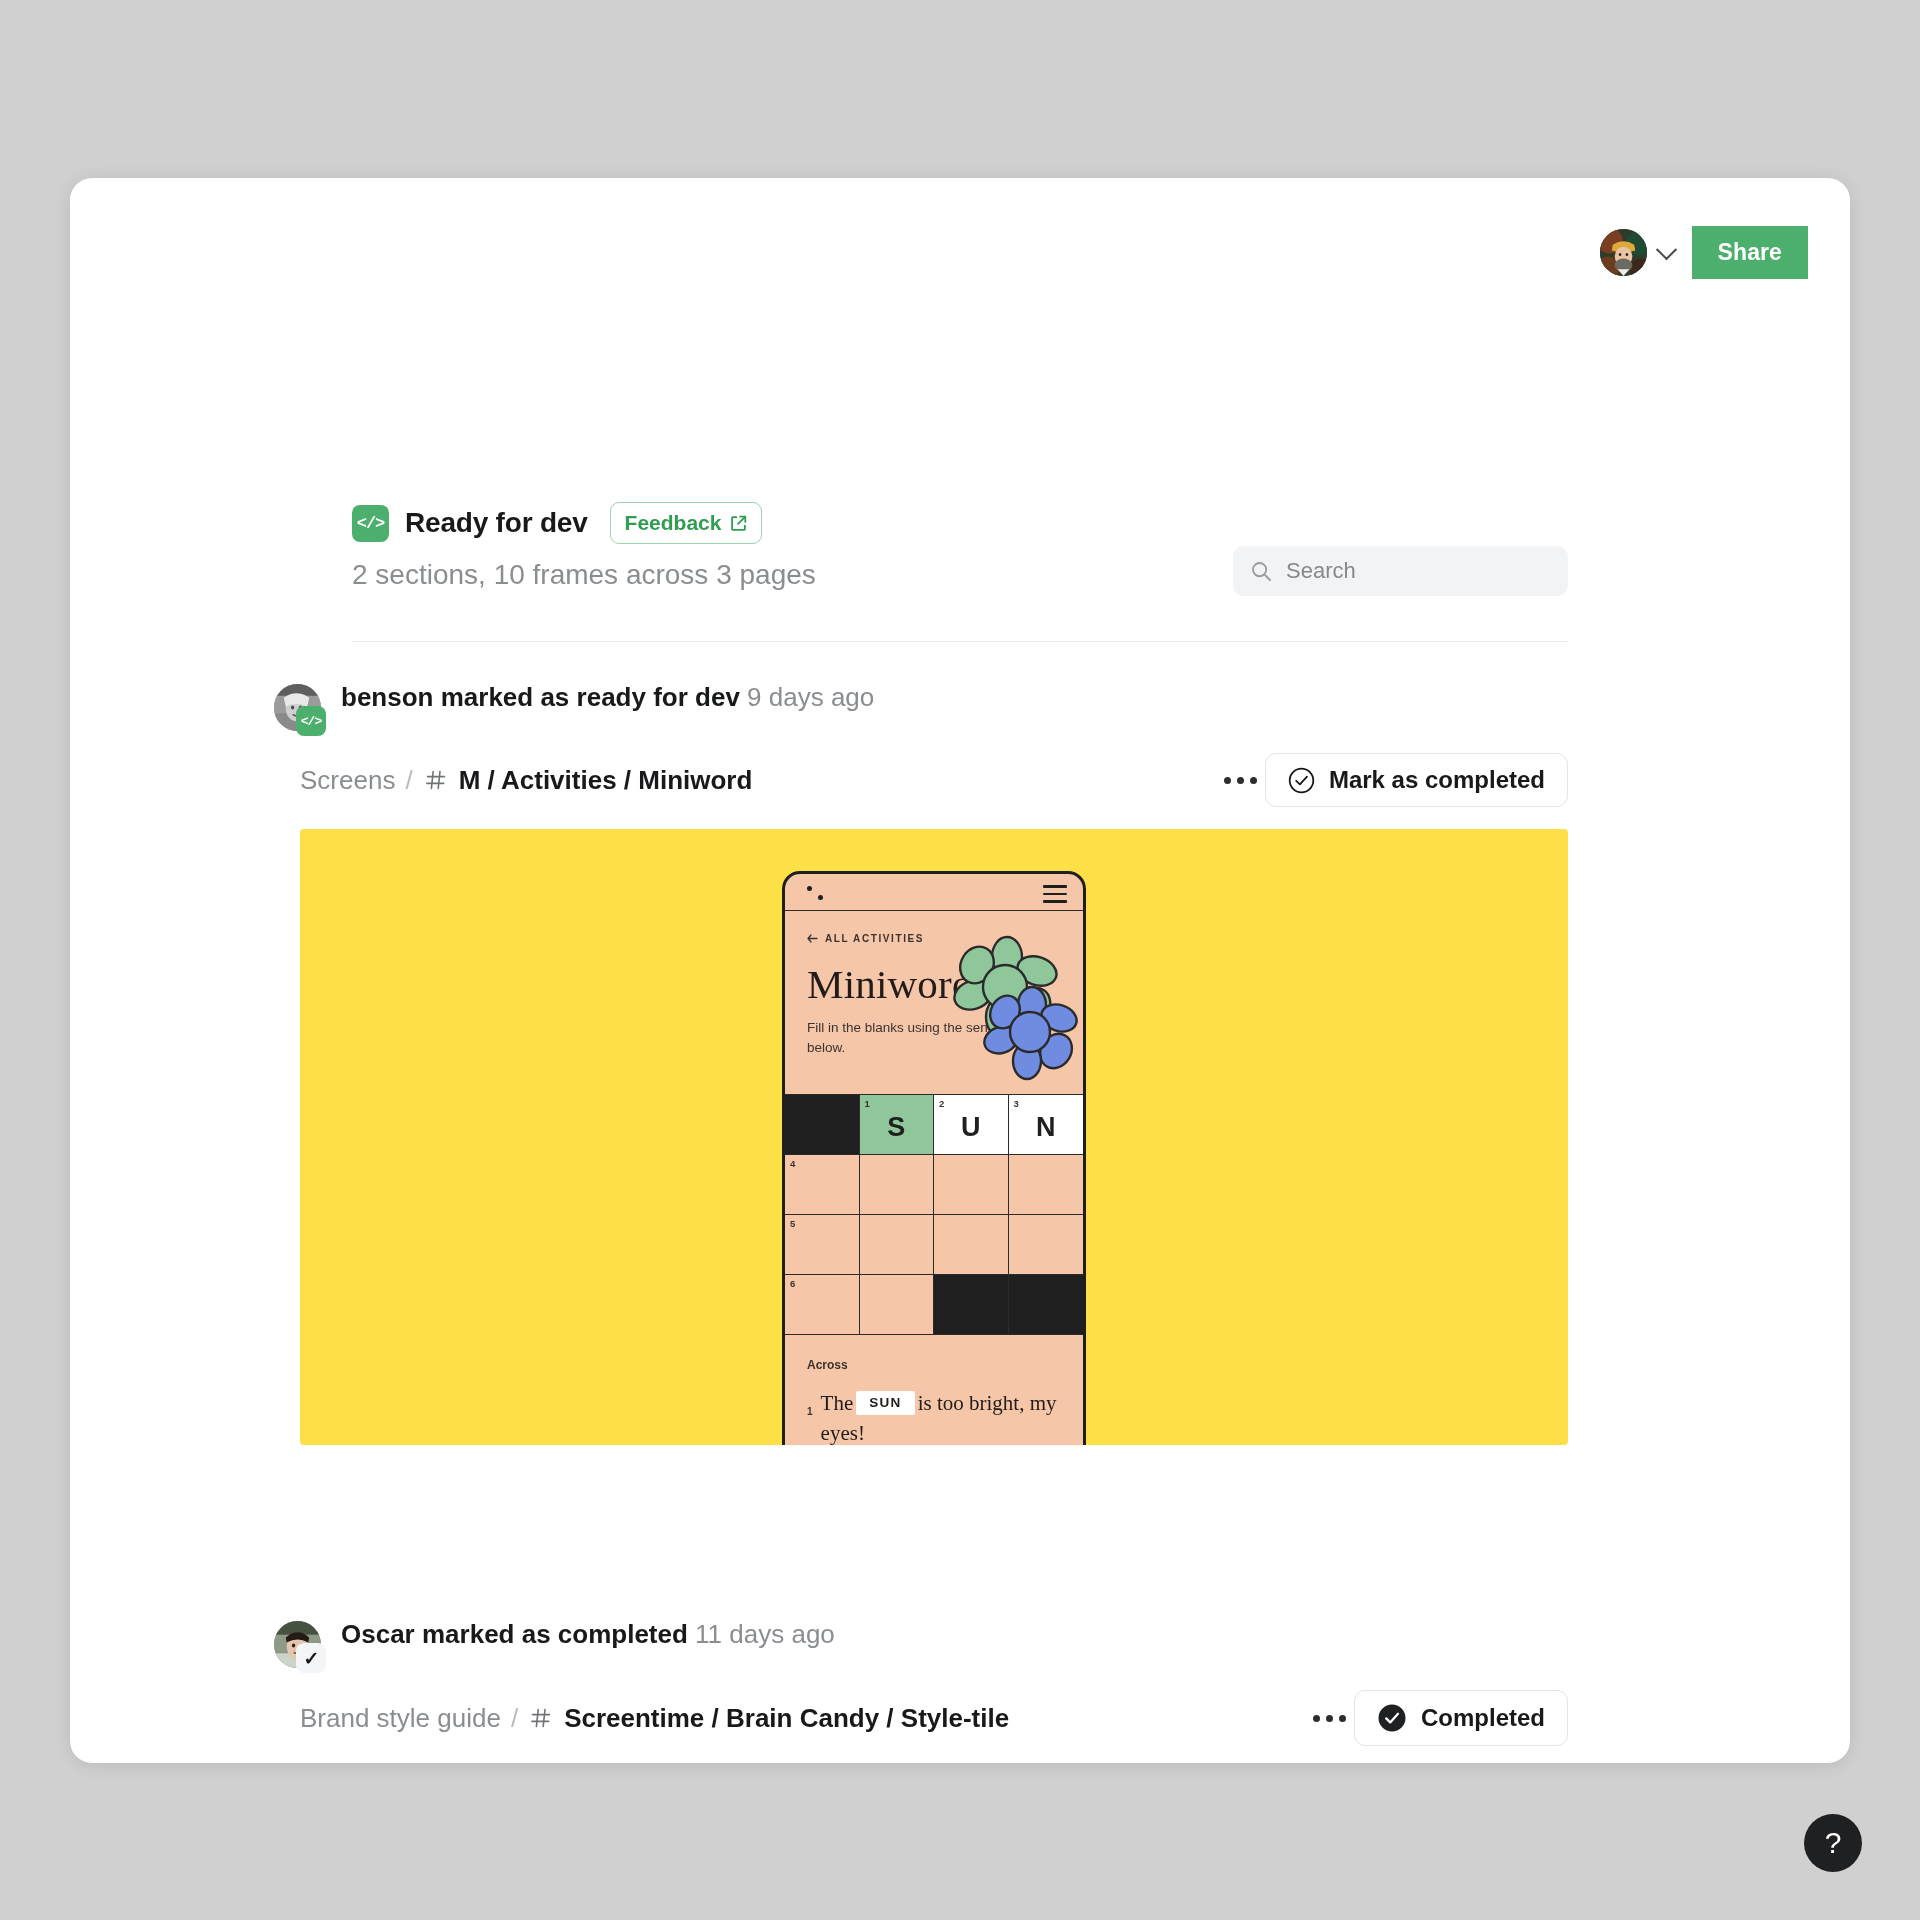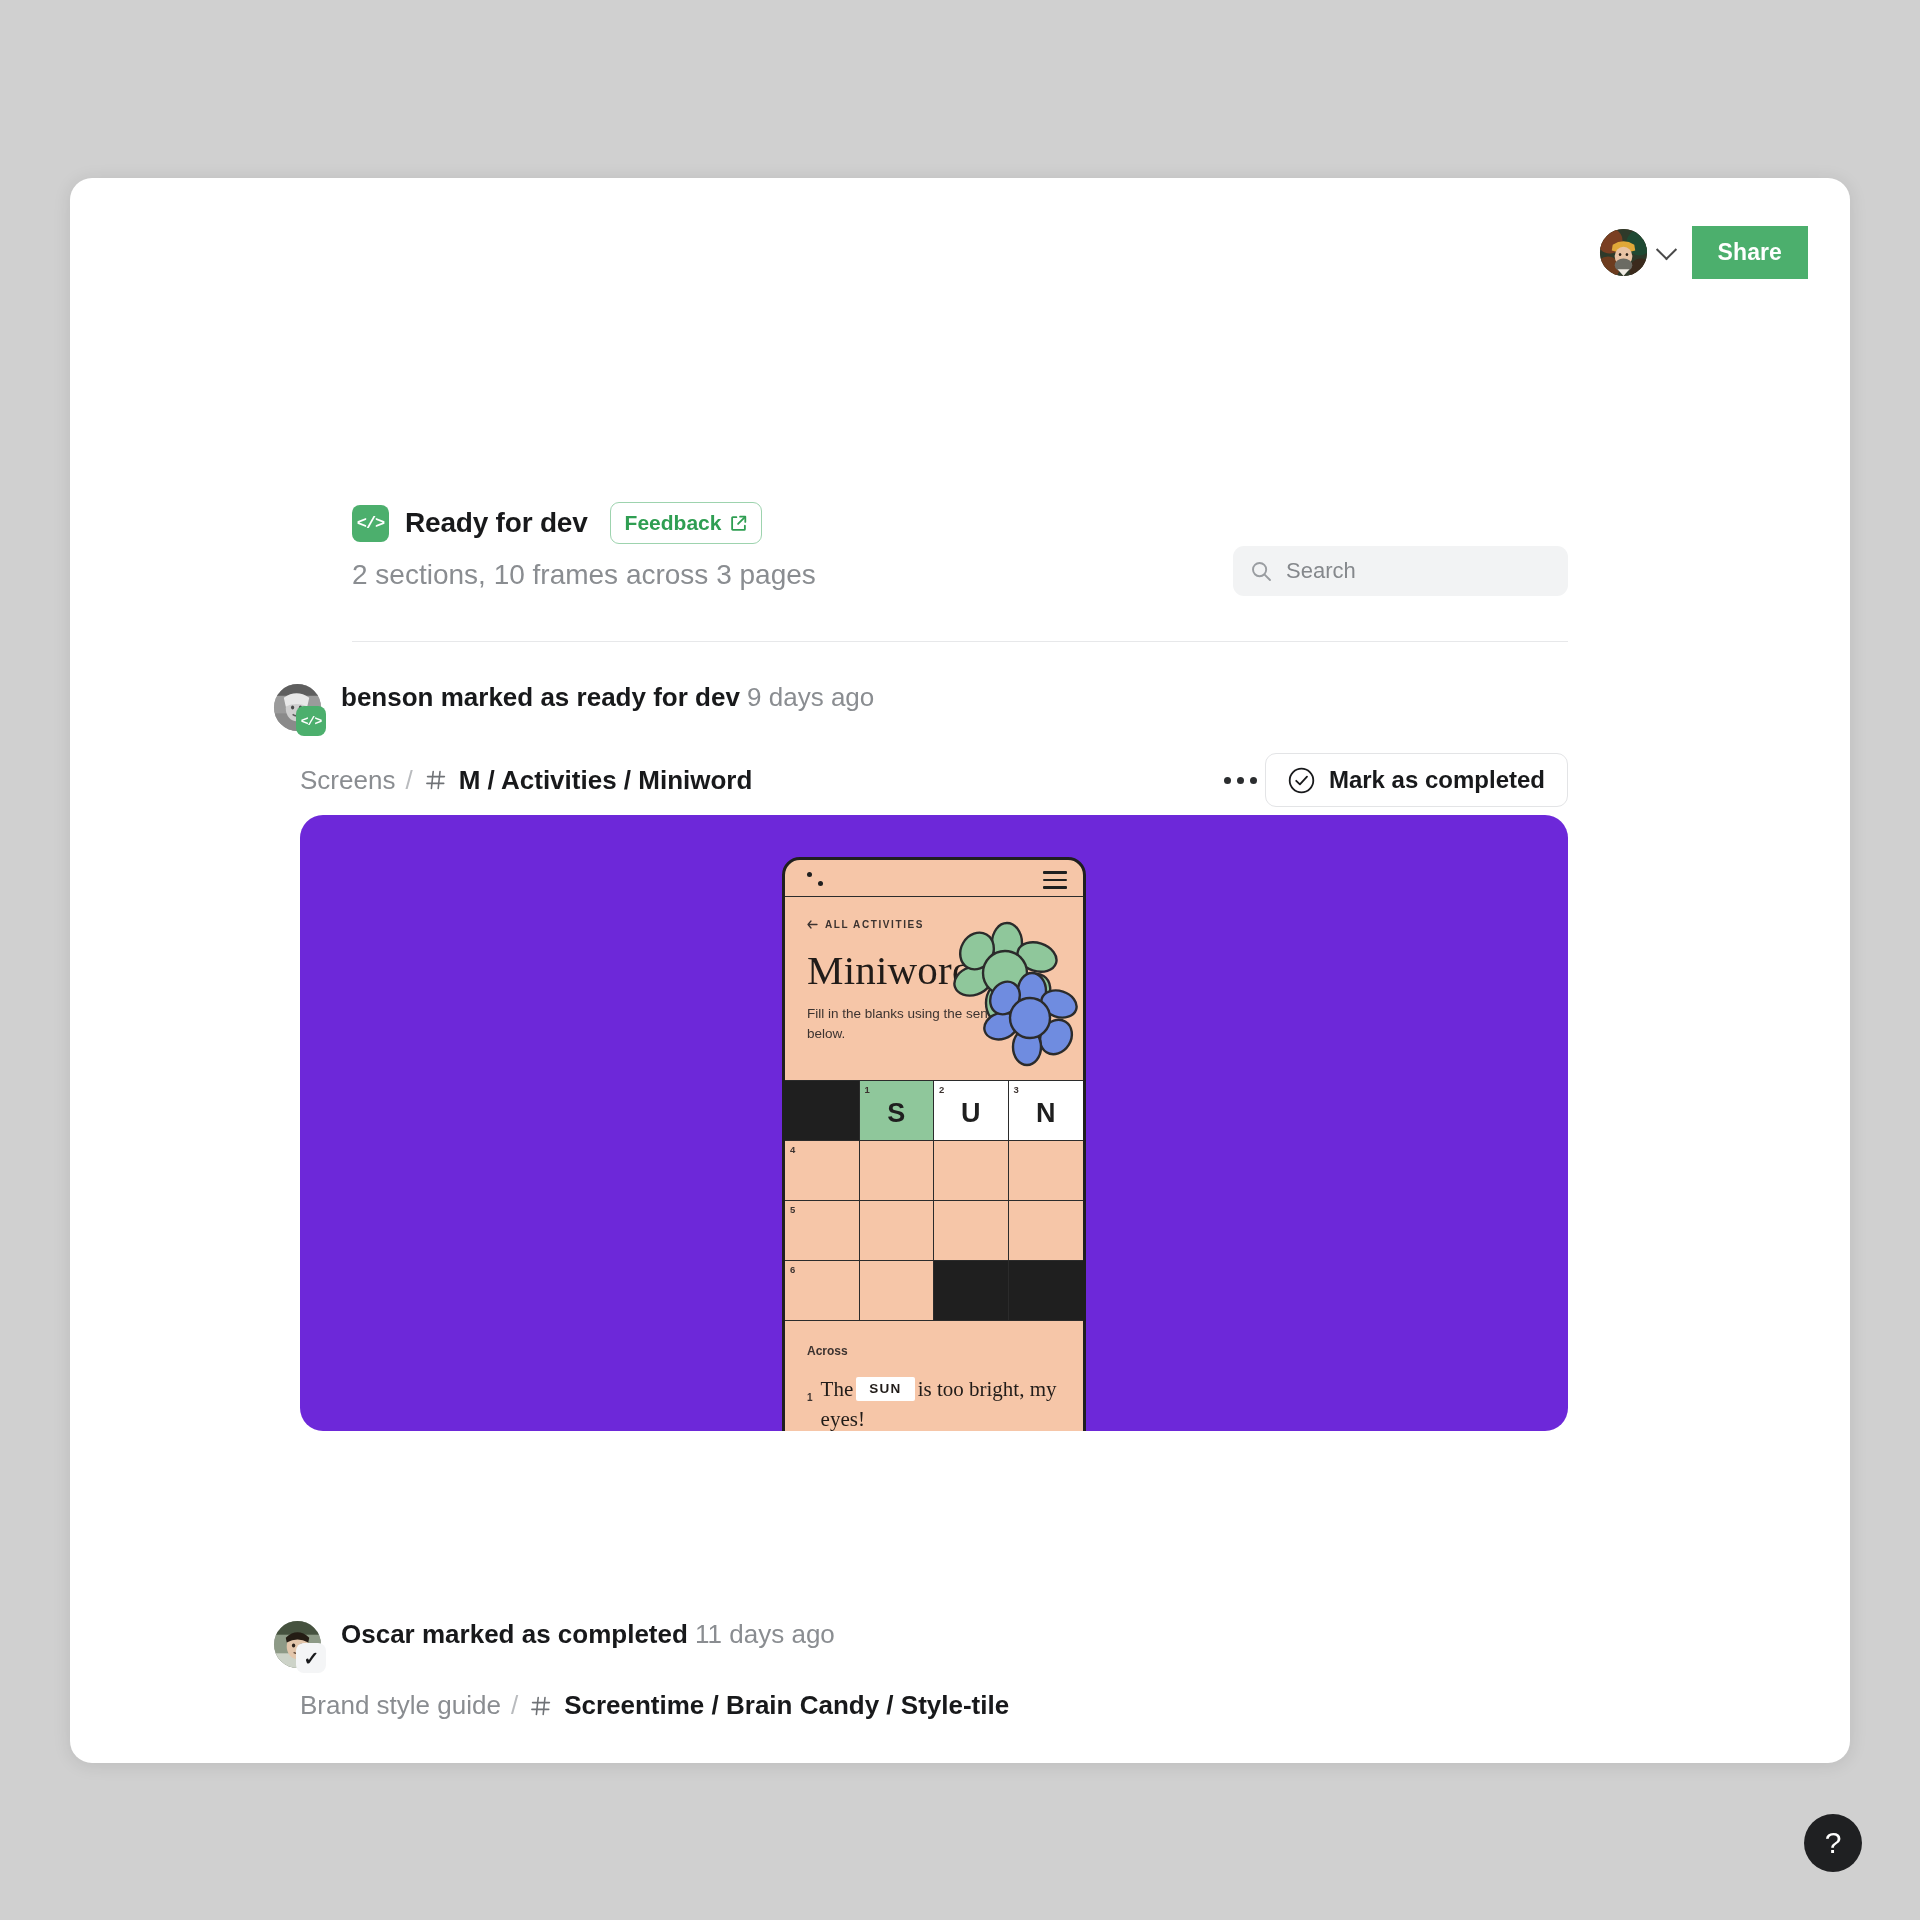--- a/index.html
+++ b/index.html
@@ -126,22 +126,22 @@
     display: inline-flex; align-items: center; gap: 14px;
     border: 1.3px solid #e3e4e6; border-radius: 11px;
     background: #fff; padding: 12px 22px;
     font-size: 24px; font-weight: bold; color: #18191b;
     cursor: pointer; white-space: nowrap;
   }
   .statebtn svg { flex: none; }
 
   
   .media {
-    margin-top: 8px; margin-left: 26px;
-    background: #6d28d9; border-radius: 23px;
+    margin-top: 22px; margin-left: 26px;
+    background: #fde047; border-radius: 4px;
     overflow: hidden; position: relative;
   }
 
   
   .phone {
     position: absolute; left: 50%; transform: translateX(-50%);
     top: 42px; width: 304px; height: 640px;
     background: #f6c6a8; border: 3px solid #1f1f1f; border-radius: 18px;
     overflow: hidden; font-family: "Liberation Sans", sans-serif;
   }
@@ -444,20 +444,34 @@
 
       <div class="crumb-row">
         <div class="crumbs">
           <span class="muted">Brand style guide</span>
           <span class="sep">/</span>
           <svg class="hashico" viewBox="0 0 22 22" fill="none" xmlns="http://www.w3.org/2000/svg">
             <path d="M8.2 2.5L6.4 19.5M15 2.5L13.2 19.5M2.6 7.6H19.4M1.9 14.4H18.7" stroke="#6f7276" stroke-width="1.6" stroke-linecap="round"></path>
           </svg>
           <span class="strong">Screentime / Brain Candy / Style-tile</span>
         </div>
+        <div class="actions">
+          <div class="dots">
+              <i></i>
+              <i></i>
+              <i></i>
+            </div>
+          <div class="statebtn">
+            <svg width="30" height="30" viewBox="0 0 30 30" fill="none" xmlns="http://www.w3.org/2000/svg">
+              <circle cx="15" cy="15" r="13.5" fill="#1f2022"></circle>
+              <path d="M9.2 15.4L13.2 19.4L21 10.8" stroke="#ffffff" stroke-width="2.3" stroke-linecap="round" stroke-linejoin="round"></path>
+            </svg>
+            <span>Completed</span>
+          </div>
+        </div>
       </div>
 
     </div>
 
   </div>
 
   <div class="help">?</div>
 </div>
 
 </body></html>

